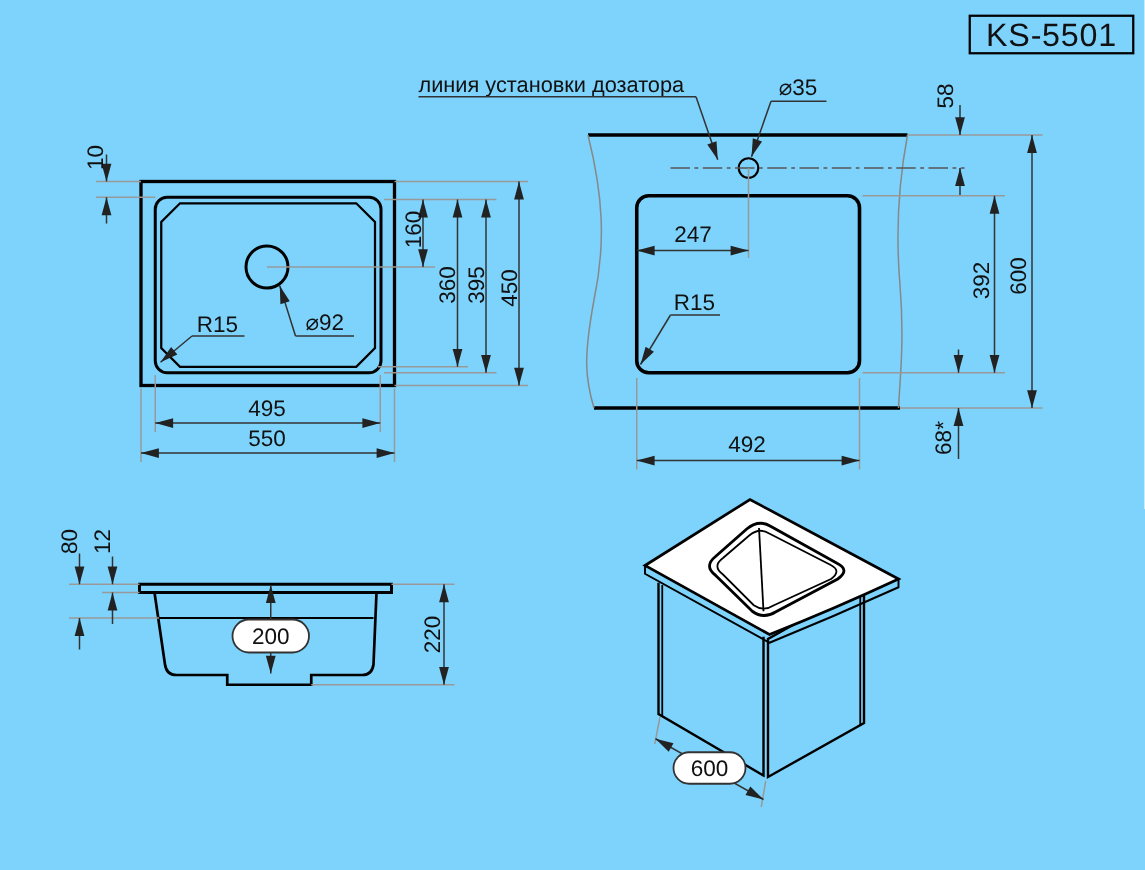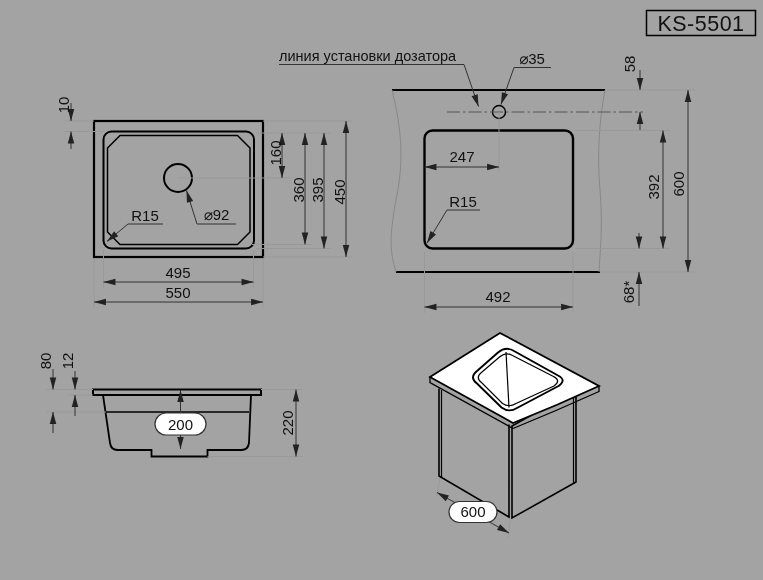--- a/index.html
+++ b/index.html
@@ -1,16 +1,16 @@
 <!DOCTYPE html>
 <html><head>
 <meta charset="utf-8">
 <style>
   html,body{margin:0;padding:0;background:#fff;}
-  .stage{position:relative;width:763px;height:580px;background:#a3a3a3;overflow:hidden;}
+  .stage{position:relative;width:763px;height:580px;background:#7dd3fc;overflow:hidden;}
   svg{display:block;}
   text{font-family:"Liberation Sans","DejaVu Sans",sans-serif;fill:#111;}
   .dim{font-size:15px;}
   .small{font-size:14.5px;}
   .titletxt{font-size:21.5px;letter-spacing:.5px;}
   .c{stroke:#000;fill:none;}            
   .c22{stroke-width:2.2;} .c2{stroke-width:2;} .c24{stroke-width:2.4;}
   .c18{stroke-width:1.8;} .c15{stroke-width:1.5;} .c13{stroke-width:1.3;} .c12{stroke-width:1.2;}
   .d{stroke:#333;stroke-width:1;fill:none;}   
   .e{stroke:#999;stroke-width:1;fill:none;}   

